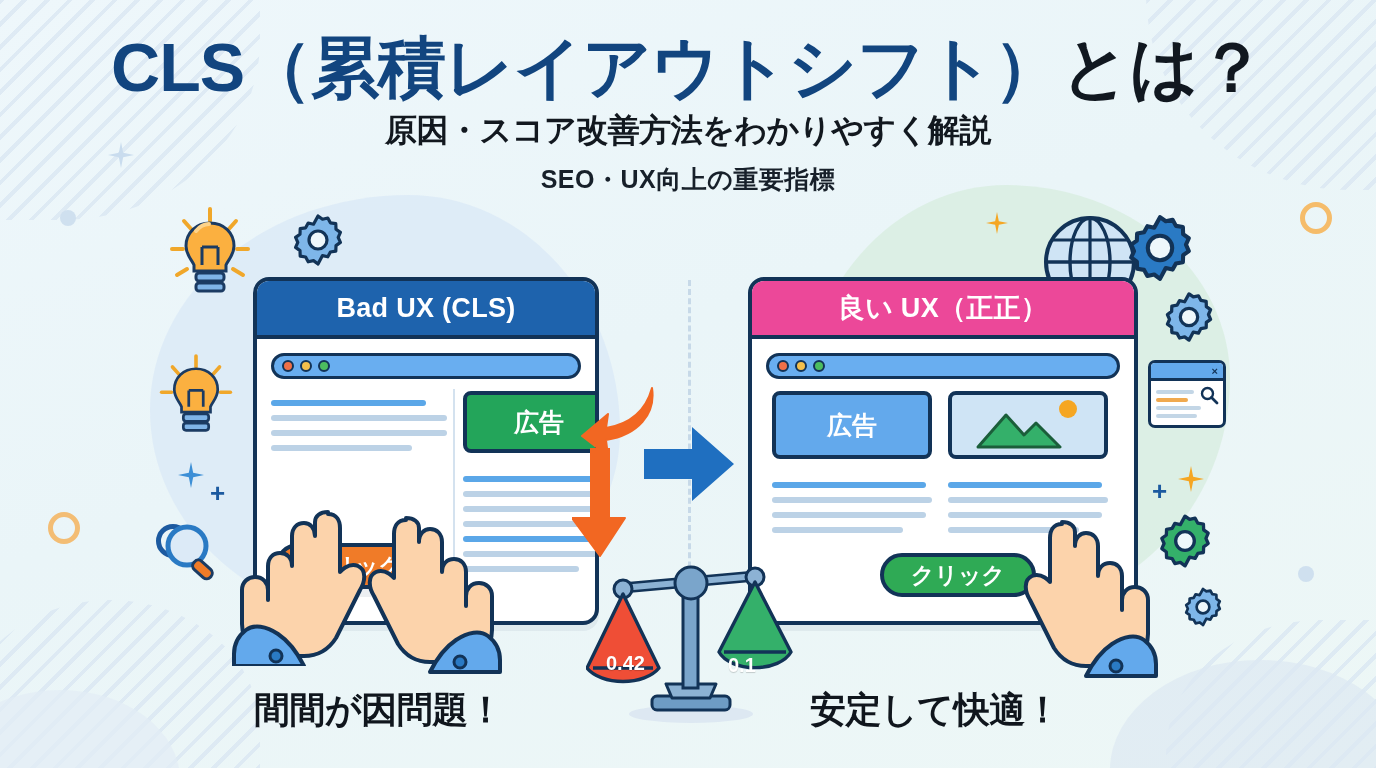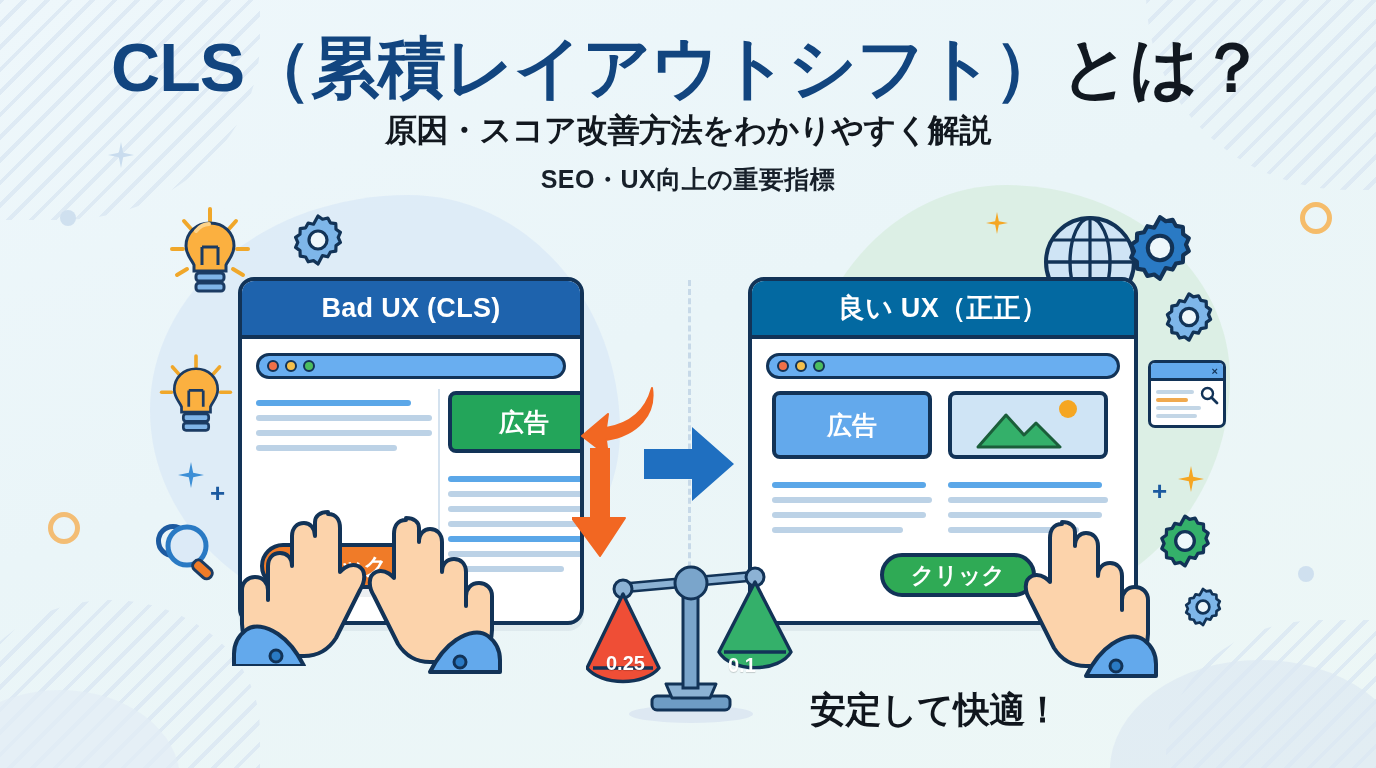--- a/index.html
+++ b/index.html
@@ -80,29 +80,29 @@
 
   
   .card {
     position: absolute;
     border: 4px solid #123357;
     border-radius: 16px;
     background: #ffffff;
     overflow: hidden;
     box-shadow: 0 6px 0 rgba(18,51,87,.06);
   }
-  .card-left  { left: 238px; top: 277px; width: 346px; height: 348px; }
+  .card-left  { left: 253px; top: 277px; width: 346px; height: 348px; }
   .card-right { left: 748px; top: 277px; width: 390px; height: 348px; }
   .card-head {
     height: 58px; display: flex; align-items: center; justify-content: center;
     color: #fff; font-size: 27px; font-weight: bold; letter-spacing: .3px;
     border-bottom: 4px solid #123357;
   }
   .head-bad  { background: #1e63ad; }
-  .head-good { background: #0369a1; }
+  .head-good { background: #ec4899; }
   .card-body { padding: 14px 14px 10px 14px; position: relative; height: calc(100% - 58px); }
 
   .urlbar {
     height: 26px; border: 3px solid #123357; border-radius: 14px;
     background: #69aef0; display: flex; align-items: center; padding: 0 8px; gap: 6px;
   }
   .chrome-dot { width: 12px; height: 12px; border-radius: 50%; border: 2px solid #123357; }
   .cd-red { background: #ef7048; } .cd-yellow { background: #f3bf4b; } .cd-green { background: #4cbd5f; }
 
   .txtline { height: 6px; border-radius: 3px; background: #bcd2e6; margin-top: 9px; }
@@ -441,21 +441,21 @@
       <path d="M36 32 L170 20" stroke="#123357" stroke-width="11" stroke-linecap="round"></path>
       <path d="M36 32 L170 20" stroke="#8cb2d4" stroke-width="6" stroke-linecap="round"></path>
       <circle cx="105" cy="27" r="16" fill="#7aa5cb" stroke="#123357" stroke-width="3"></circle>
       <circle cx="37" cy="33" r="9" fill="#8cb2d4" stroke="#123357" stroke-width="3"></circle>
       <circle cx="169" cy="21" r="9" fill="#8cb2d4" stroke="#123357" stroke-width="3"></circle>
       <path d="M37 38 L1 112 a40 24 0 0 0 72 0 Z" fill="#ef4e36" stroke="#123357" stroke-width="3.4" stroke-linejoin="round"></path>
       <line x1="7" y1="112" x2="67" y2="112" stroke="#123357" stroke-width="3.4"></line>
       <path d="M169 26 L133 96 a38 23 0 0 0 72 0 Z" fill="#34b06a" stroke="#123357" stroke-width="3.4" stroke-linejoin="round"></path>
       <line x1="138" y1="96" x2="200" y2="96" stroke="#123357" stroke-width="3.4"></line>
     </svg>
-    <div class="scale-val val-left">0.25</div>
+    <div class="scale-val val-left">0.42</div>
     <div class="scale-val val-right">0.1</div>
   </div>
 
   <div class="icon-abs" style="left:232px;top:506px;z-index:8">
     <svg width="150" height="160" viewBox="0 0 150 160">
       <path d="M96 8c9 0 12 7 12 14v44c0 0 8-10 18-6 9 4 7 16 2 24L104 132c-7 11-18 18-32 18H44c-20 0-34-14-34-32V84c0-8 6-13 13-13 8 0 13 6 13 13v10c0-10 0-26 0-34 0-8 5-13 12-13s12 5 12 13c0-8 0-22 0-30 0-8 5-13 12-13 6 0 11 5 11 13 0-8 0-12 0-14 0-6 5-10 13-10z" fill="#fcd3ab" stroke="#123357" stroke-width="4" stroke-linejoin="round"></path>
       <path d="M14 124c-8 6-12 14-12 24v12h70c-6-12-14-24-26-32-12-8-24-10-32-4z" fill="#63a9ec" stroke="#123357" stroke-width="4" stroke-linejoin="round"></path>
       <circle cx="44" cy="150" r="6" fill="#2a7ac4" stroke="#123357" stroke-width="3"></circle>
     </svg>
   </div>
@@ -469,15 +469,16 @@
   </div>
 
   <div class="icon-abs" style="left:1008px;top:520px;z-index:8">
     <svg width="150" height="160" viewBox="0 0 150 160">
       <path d="M54 4c-9 0-12 7-12 14v44c0 0-8-10-18-6-9 4-7 16-2 24L46 128c7 11 18 18 32 18h28c20 0 34-14 34-32V80c0-8-6-13-13-13-8 0-13 6-13 13v10c0-10 0-26 0-34 0-8-5-13-12-13s-12 5-12 13c0-8 0-22 0-30 0-8-5-13-12-13-6 0-11 5-11 13 0-8 0-12 0-14 0-6-5-10-13-10z" fill="#fcd3ab" stroke="#123357" stroke-width="4" stroke-linejoin="round"></path>
       <path d="M136 120c8 6 12 14 12 24v12H78c6-12 14-24 26-32 12-8 24-10 32-4z" fill="#63a9ec" stroke="#123357" stroke-width="4" stroke-linejoin="round"></path>
       <circle cx="108" cy="146" r="6" fill="#2a7ac4" stroke="#123357" stroke-width="3"></circle>
     </svg>
   </div>
 
+  <div class="caption cap-left">間間が因問題！</div>
   <div class="caption cap-right">安定して快適！</div>
 
 </div>
 
 </body></html>

